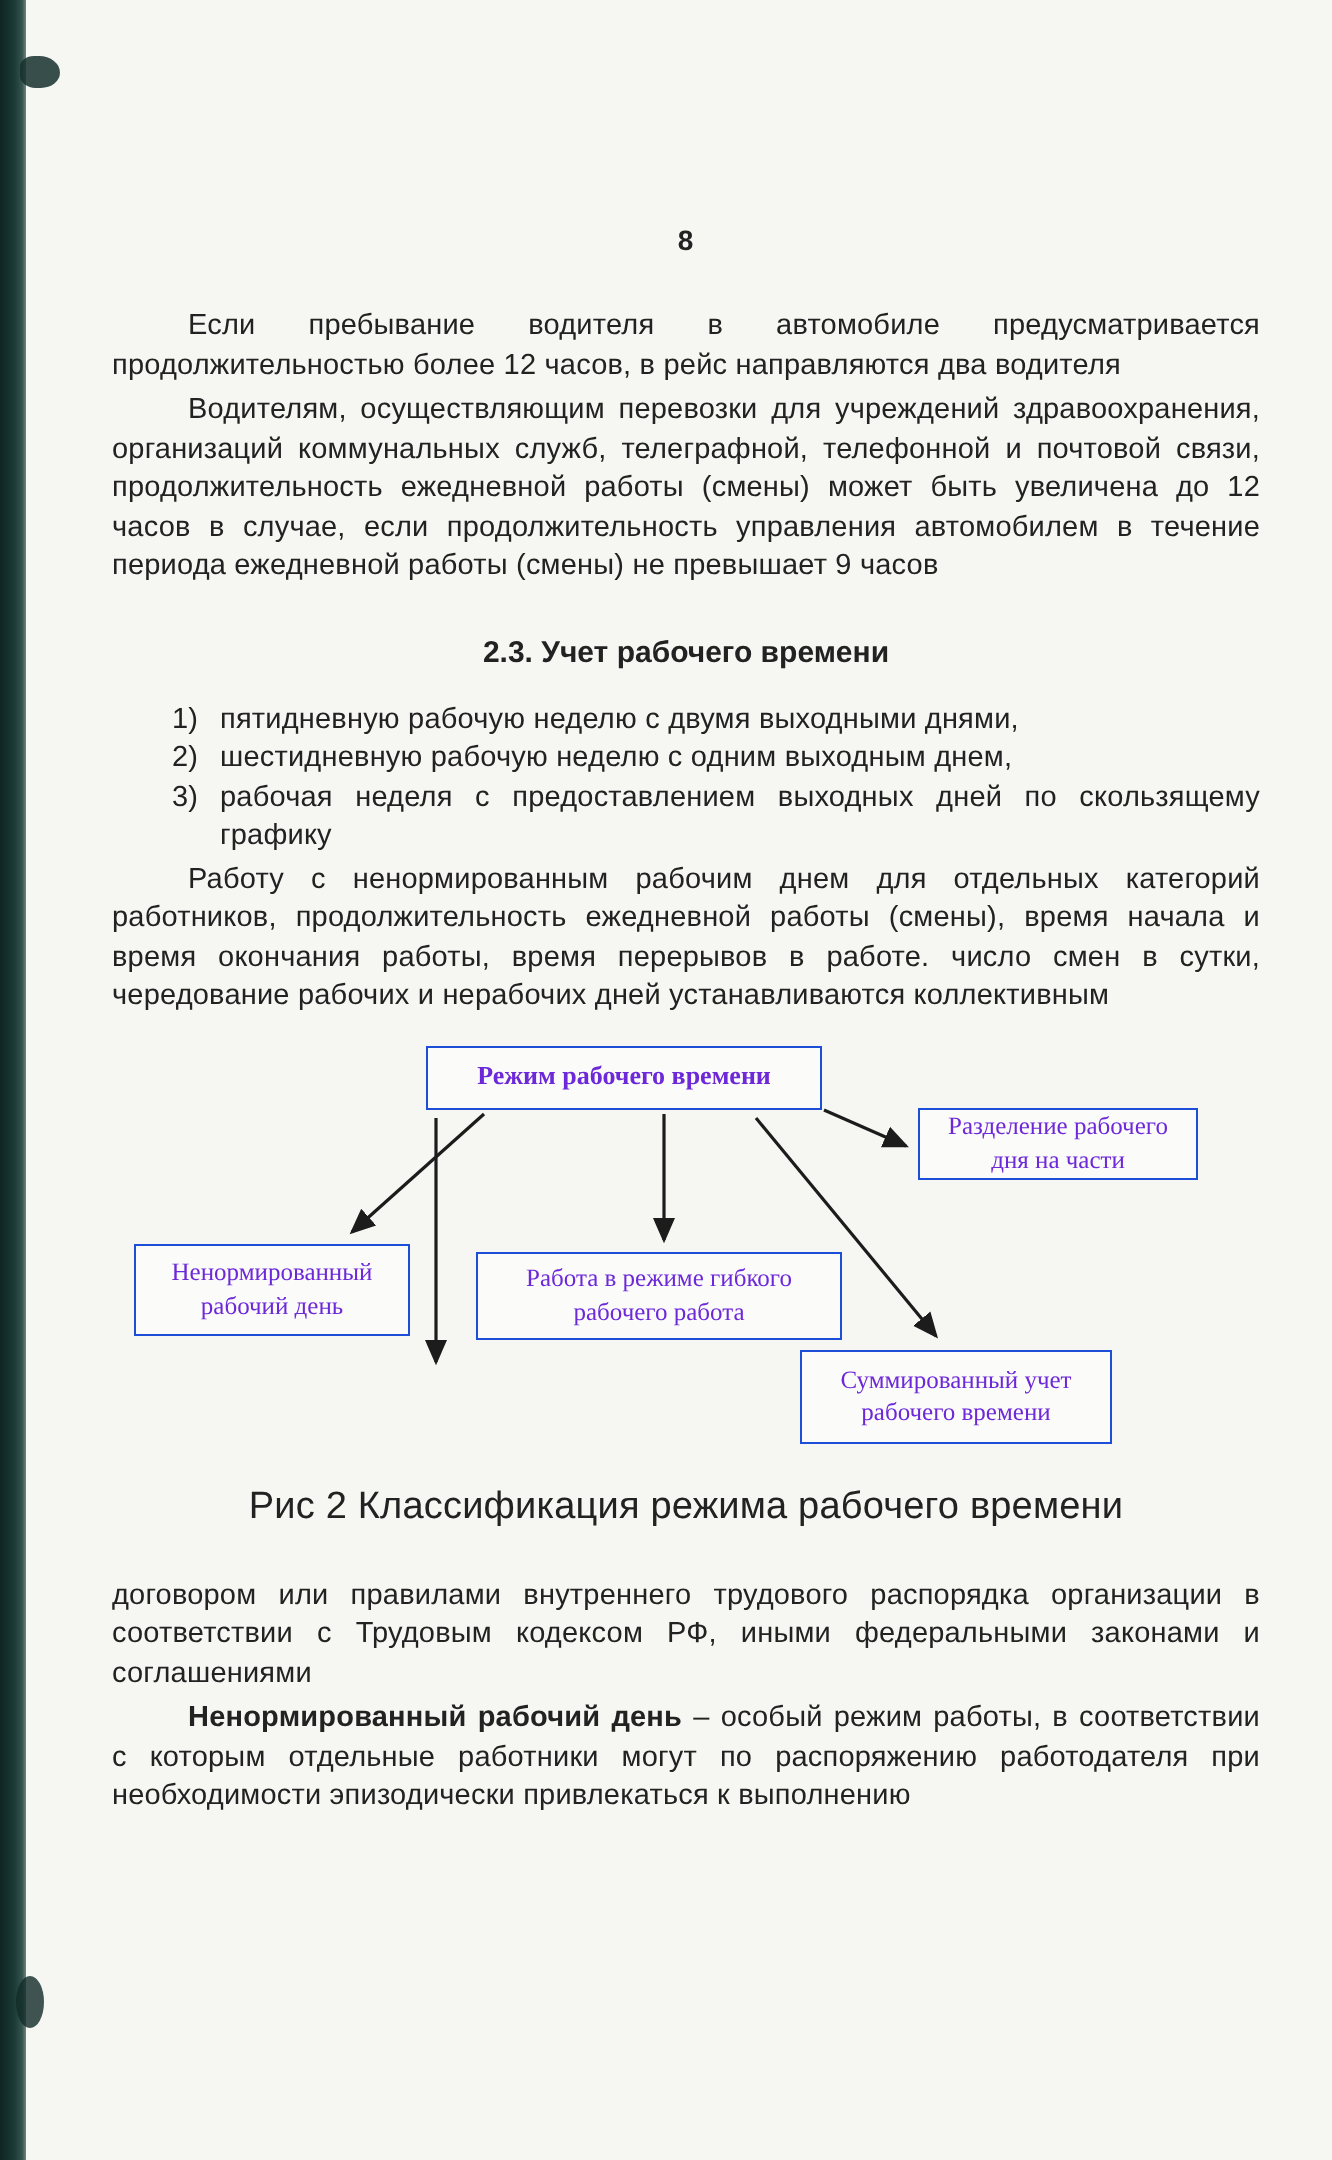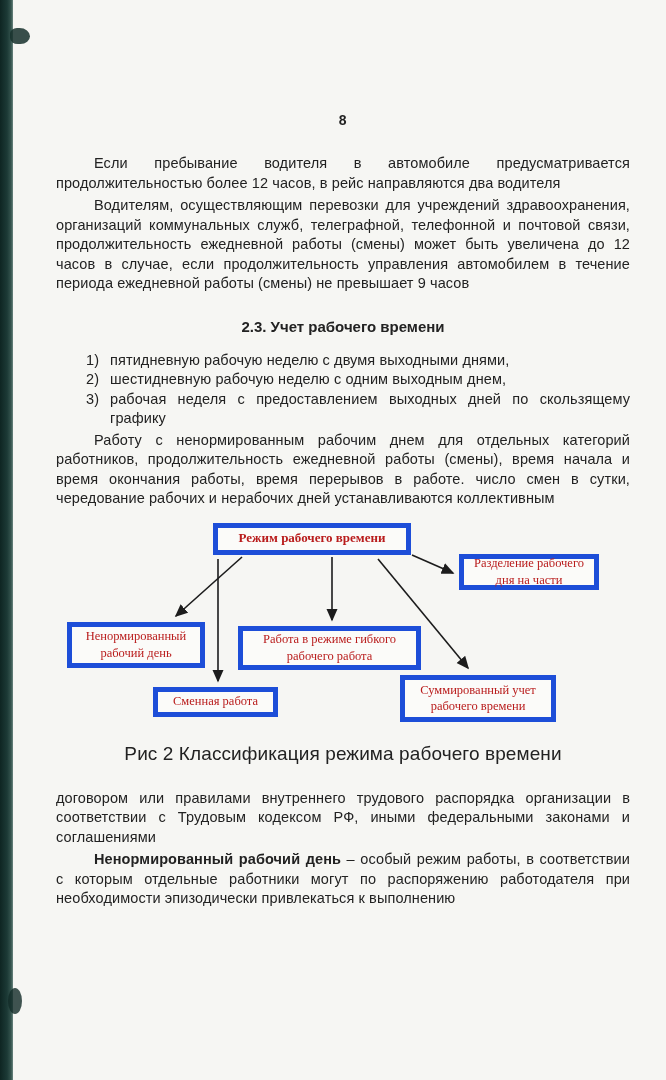--- a/index.html
+++ b/index.html
@@ -76,31 +76,31 @@
     height: 216px;
     margin-top: 8px;
   }
   .diagram svg.arrows {
     position: absolute;
     left: 0; top: 0;
     width: 574px; height: 216px;
   }
   .dbox {
     position: absolute;
-    border: 5px solid #1d4ed8;
+    border: 1px solid #1d4ed8;
     background: #fbfbf9;
     display: flex;
     align-items: center;
     justify-content: center;
     text-align: center;
     font-family: "Liberation Serif", serif;
     font-size: 12.5px;
     line-height: 1.3;
     padding: 3px 8px;
-    color: #b91c1c;
+    color: #6d28d9;
   }
   .dbox-root { left: 157px; top: 6px;  width: 198px; height: 32px; font-weight: bold; font-size: 13px; }
   .dbox-razdel { left: 403px; top: 37px;  width: 140px; height: 36px; }
   .dbox-nenorm { left: 11px;  top: 105px; width: 138px; height: 46px; }
   .dbox-gibkoe { left: 182px; top: 109px; width: 183px; height: 44px; }
   .dbox-smena  { left: 97px;  top: 170px; width: 125px; height: 30px; }
   .dbox-summa  { left: 344px; top: 158px; width: 156px; height: 47px; }
   .fig-caption {
     text-align: center;
     font-size: 19px;
@@ -154,21 +154,20 @@
         <line x1="186" y1="40" x2="120" y2="99" stroke="#1c1c1c" stroke-width="1.6" marker-end="url(#ah)"></line>
         <line x1="162" y1="42" x2="162" y2="164" stroke="#1c1c1c" stroke-width="1.6" marker-end="url(#ah)"></line>
         <line x1="276" y1="40" x2="276" y2="103" stroke="#1c1c1c" stroke-width="1.6" marker-end="url(#ah)"></line>
         <line x1="356" y1="38" x2="397" y2="56" stroke="#1c1c1c" stroke-width="1.6" marker-end="url(#ah)"></line>
         <line x1="322" y1="42" x2="412" y2="151" stroke="#1c1c1c" stroke-width="1.6" marker-end="url(#ah)"></line>
       </svg>
       <div class="dbox dbox-root">Режим рабочего времени</div>
       <div class="dbox dbox-razdel">Разделение рабочего дня на части</div>
       <div class="dbox dbox-nenorm">Ненормированный рабочий день</div>
       <div class="dbox dbox-gibkoe">Работа в режиме гибкого рабочего работа</div>
-      <div class="dbox dbox-smena">Сменная работа</div>
       <div class="dbox dbox-summa">Суммированный учет рабочего времени</div>
     </div>
 
     <div class="fig-caption">Рис 2 Классификация режима рабочего времени</div>
 
     <p class="para">договором или правилами внутреннего трудового распорядка организации в соответствии с Трудовым кодексом РФ, иными федеральными законами и соглашениями</p>
     <p class="para indent"><span class="bold">Ненормированный рабочий день</span> <span>– особый режим работы, в соответствии с которым отдельные работники могут по распоряжению работодателя при необходимости эпизодически привлекаться к выполнению</span></p>
 
   </div>
 </div>

